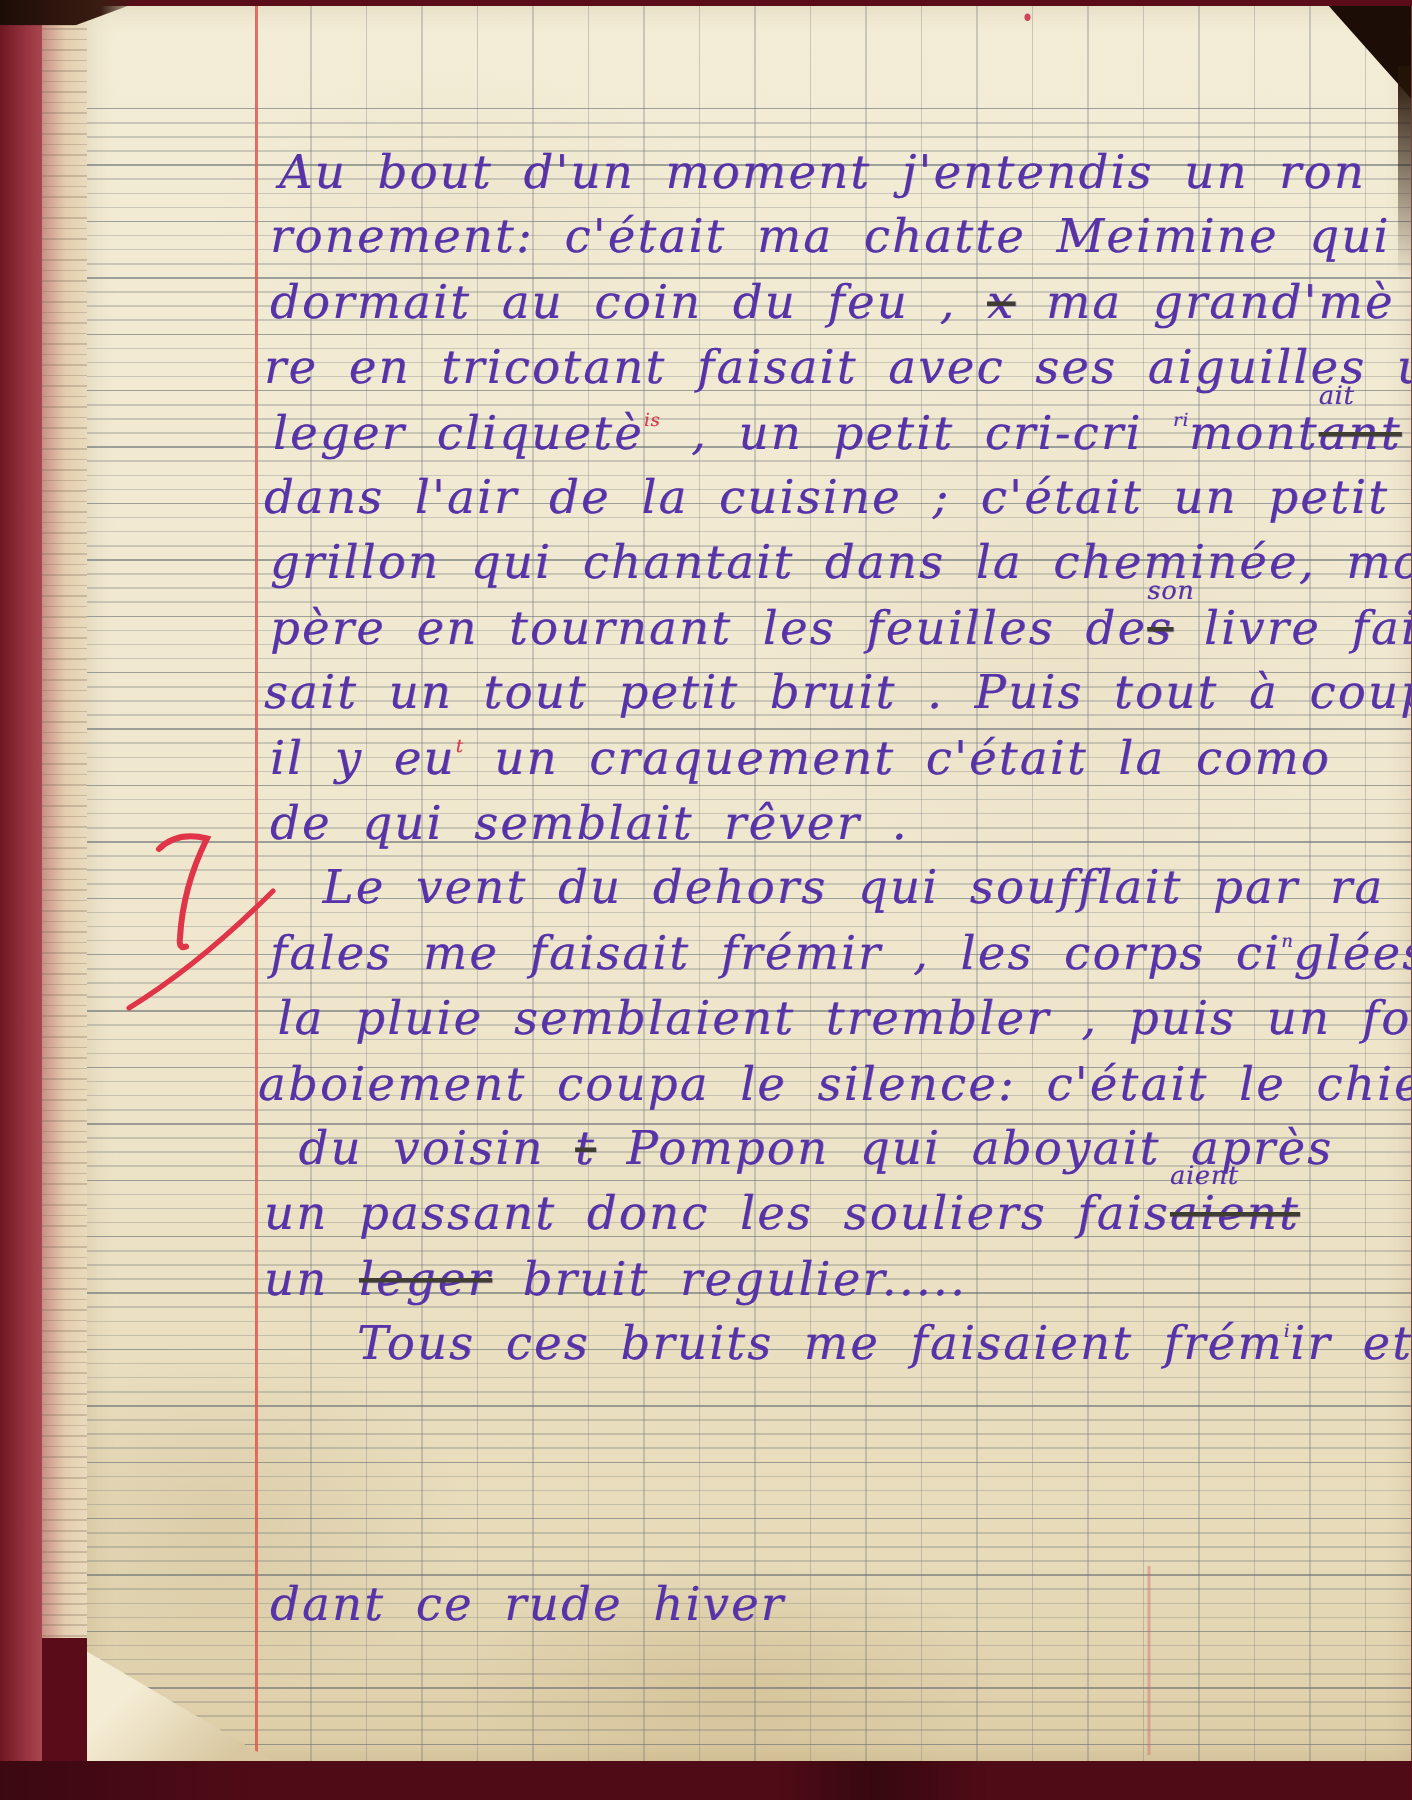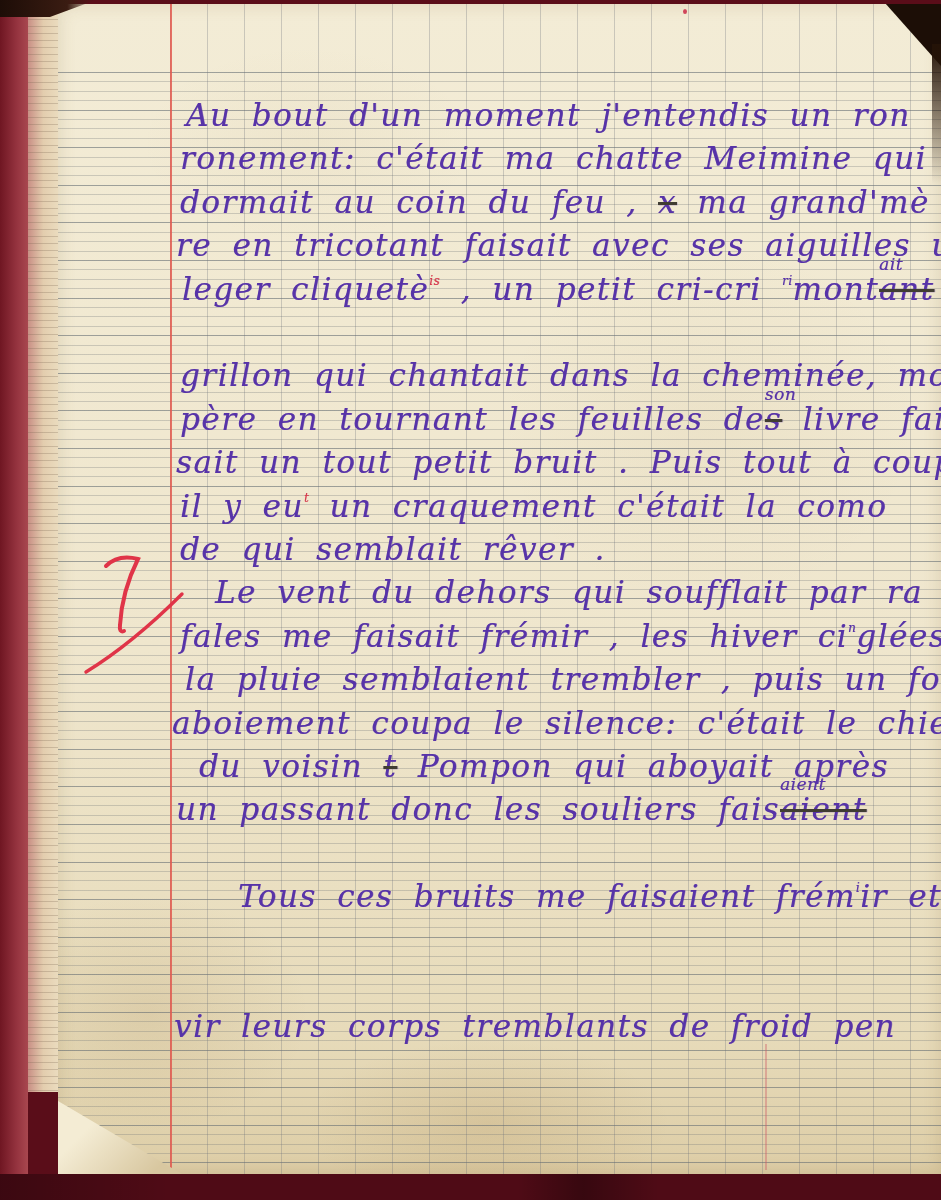--- a/index.html
+++ b/index.html
@@ -122,33 +122,35 @@
     <path d="M 28 28 q 12 -12 32 -7 q -16 32 -18 66 q -1 8 4 6" fill="none" stroke="#e03448" stroke-width="4" stroke-linecap="round"></path>
     <path d="M 8 134 Q 55 105 104 56" fill="none" stroke="#e03448" stroke-width="3.4" stroke-linecap="round"></path>
   </svg>
 
   <div class="lines-wrap">
       <div class="hand-line" style="left: 128px; top: 93px;"><span class="seg-ink">Au bout d'un moment j'entendis un ron</span></div>
       <div class="hand-line" style="left: 122px; top: 136.4px;"><span class="seg-ink">ronement: c'était ma chatte Meimine qui</span></div>
       <div class="hand-line" style="left: 122px; top: 179.8px;"><span class="seg-ink">dormait au coin du feu , </span><span class="seg-strike">x</span><span class="seg-ink"> ma grand'mè</span></div>
       <div class="hand-line" style="left: 118px; top: 223.2px;"><span class="seg-ink">re en tricotant faisait avec ses aiguilles un</span></div>
       <div class="hand-line" style="left: 124px; top: 266.6px;"><span class="seg-ink">leger cliquetè</span><span class="seg-supred">is</span><span class="seg-ink"> , un petit cri-cri </span><span class="seg-sup">ri</span><span class="seg-ink">mont</span><span class="seg-over">ant<span class="above">ait</span></span></div>
+      <div class="hand-line" style="left: 118px; top: 310px;"><span class="seg-ink">dans l'air de la cuisine ; c'était un petit</span></div>
       <div class="hand-line" style="left: 122px; top: 353.4px;"><span class="seg-ink">grillon qui chantait dans la cheminée, mon</span></div>
       <div class="hand-line" style="left: 122px; top: 396.8px;"><span class="seg-ink">père en tournant les feuilles de</span><span class="seg-over">s<span class="above">son</span></span><span class="seg-ink"> livre fai</span></div>
       <div class="hand-line" style="left: 118px; top: 440.2px;"><span class="seg-ink">sait un tout petit bruit . Puis tout à coup</span></div>
       <div class="hand-line" style="left: 122px; top: 527px;"><span class="seg-ink">de qui semblait rêver .</span></div>
       <div class="hand-line" style="left: 122px; top: 483.6px;"><span class="seg-ink">il y eu</span><span class="seg-supred">t</span><span class="seg-ink"> un craquement c'était la como</span></div>
       <div class="hand-line" style="left: 157px; top: 570.4px;"><span class="seg-ink">Le vent du dehors qui soufflait par ra</span></div>
-      <div class="hand-line" style="left: 122px; top: 613.8px;"><span class="seg-ink">fales me faisait frémir , les hiver ci</span><span class="seg-sup">n</span><span class="seg-ink">glées par</span></div>
+      <div class="hand-line" style="left: 122px; top: 613.8px;"><span class="seg-ink">fales me faisait frémir , les corps ci</span><span class="seg-sup">n</span><span class="seg-ink">glées par</span></div>
       <div class="hand-line" style="left: 127px; top: 657.2px;"><span class="seg-ink">la pluie semblaient trembler , puis un fort</span></div>
       <div class="hand-line" style="left: 114px; top: 700.6px;"><span class="seg-ink">aboiement coupa le silence: c'était le chie</span></div>
       <div class="hand-line" style="left: 114px; top: 744px; margin-left: 27px;"><span class="seg-ink">du voisin </span><span class="seg-strike">t</span><span class="seg-ink"> Pompon qui aboyait après</span></div>
       <div class="hand-line" style="left: 118px; top: 787.4px;"><span class="seg-ink">un passant donc les souliers fais</span><span class="seg-over">aient<span class="above">aient</span></span></div>
+      <div class="hand-line" style="left: 118px; top: 830.8px;"><span class="seg-ink">un </span><span class="seg-strike">leger</span><span class="seg-ink"> bruit regulier.....</span></div>
       <div class="hand-line" style="left: 180px; top: 874.2px;"><span class="seg-ink">Tous ces bruits me faisaient frém</span><span class="seg-sup">i</span><span class="seg-ink">ir et</span></div>
-      <div class="hand-line" style="left: 116px; top: 1004.4px;"><span class="seg-ink">vir leurs corps tremblants de froid pen</span></div>
+      <div class="hand-line" style="left: 122px; top: 1047.8px;"><span class="seg-ink">dant ce rude hiver</span></div>
     </div>
 
   <div class="dogear"></div>
   <div class="corner-dark-tr"></div>
   <div class="edge-dark-r"></div>
 </div>
 
 <div class="corner-dark-tl"></div>
 <div class="cover-bottom"></div>
 

